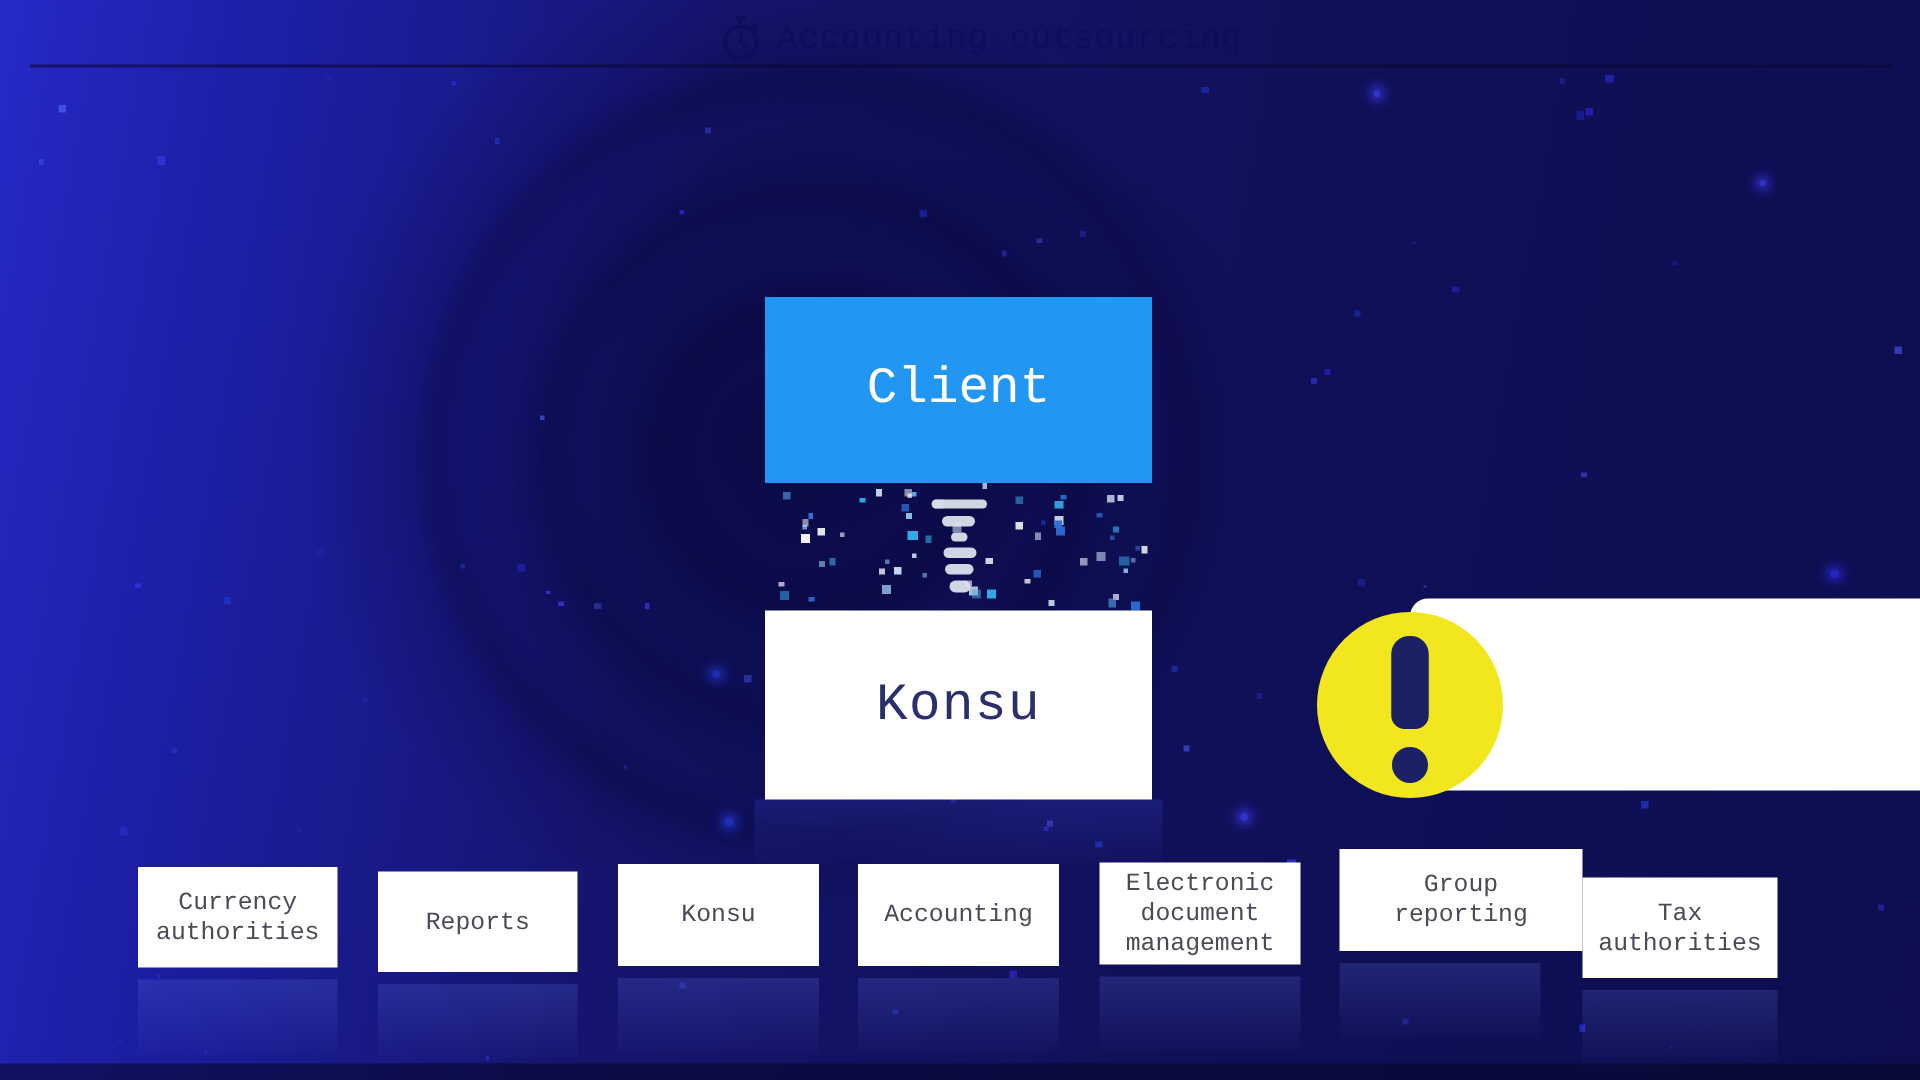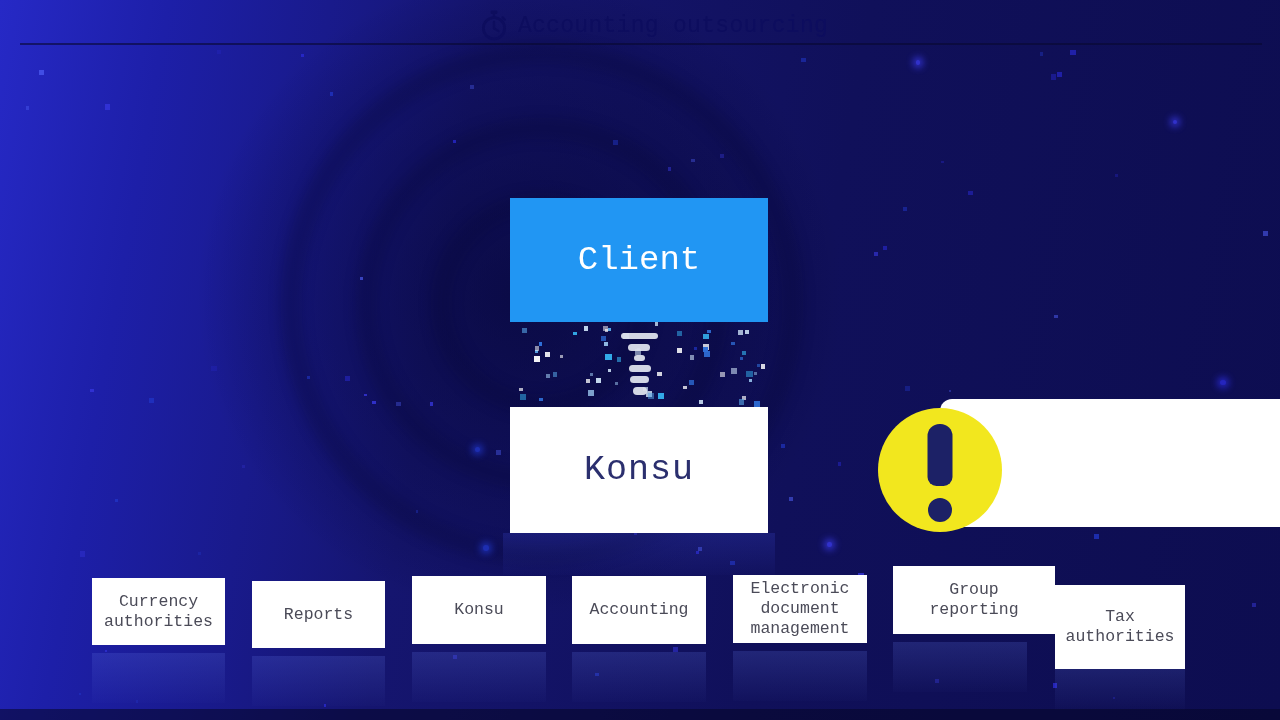--- a/index.html
+++ b/index.html
@@ -258,20 +258,20 @@
       </div>
       <div class="reflection" style="left: 572px; top: 652px; width: 134px; height: 50px;"></div>
       <div class="service-box" style="left: 733px; top: 575px; width: 134px; height: 68px;">
         <span>Electronic document management</span>
       </div>
       <div class="reflection" style="left: 733px; top: 651px; width: 134px; height: 50px;"></div>
       <div class="service-box" style="left: 893px; top: 566px; width: 162px; height: 68px;">
         <span>Group reporting</span>
       </div>
       <div class="reflection" style="left: 893px; top: 642px; width: 134px; height: 50px;"></div>
-      <div class="service-box" style="left: 1055px; top: 585px; width: 130px; height: 84px;">
+      <div class="service-box" style="left: 1055px; top: 585px; width: 130px; height: 67px;">
         <span>Tax authorities</span>
       </div>
       <div class="reflection" style="left: 1055px; top: 660px; width: 130px; height: 50px;"></div>
     </div>
 
   <div class="bottom-edge"></div>
 </div>
 
 </body></html>

